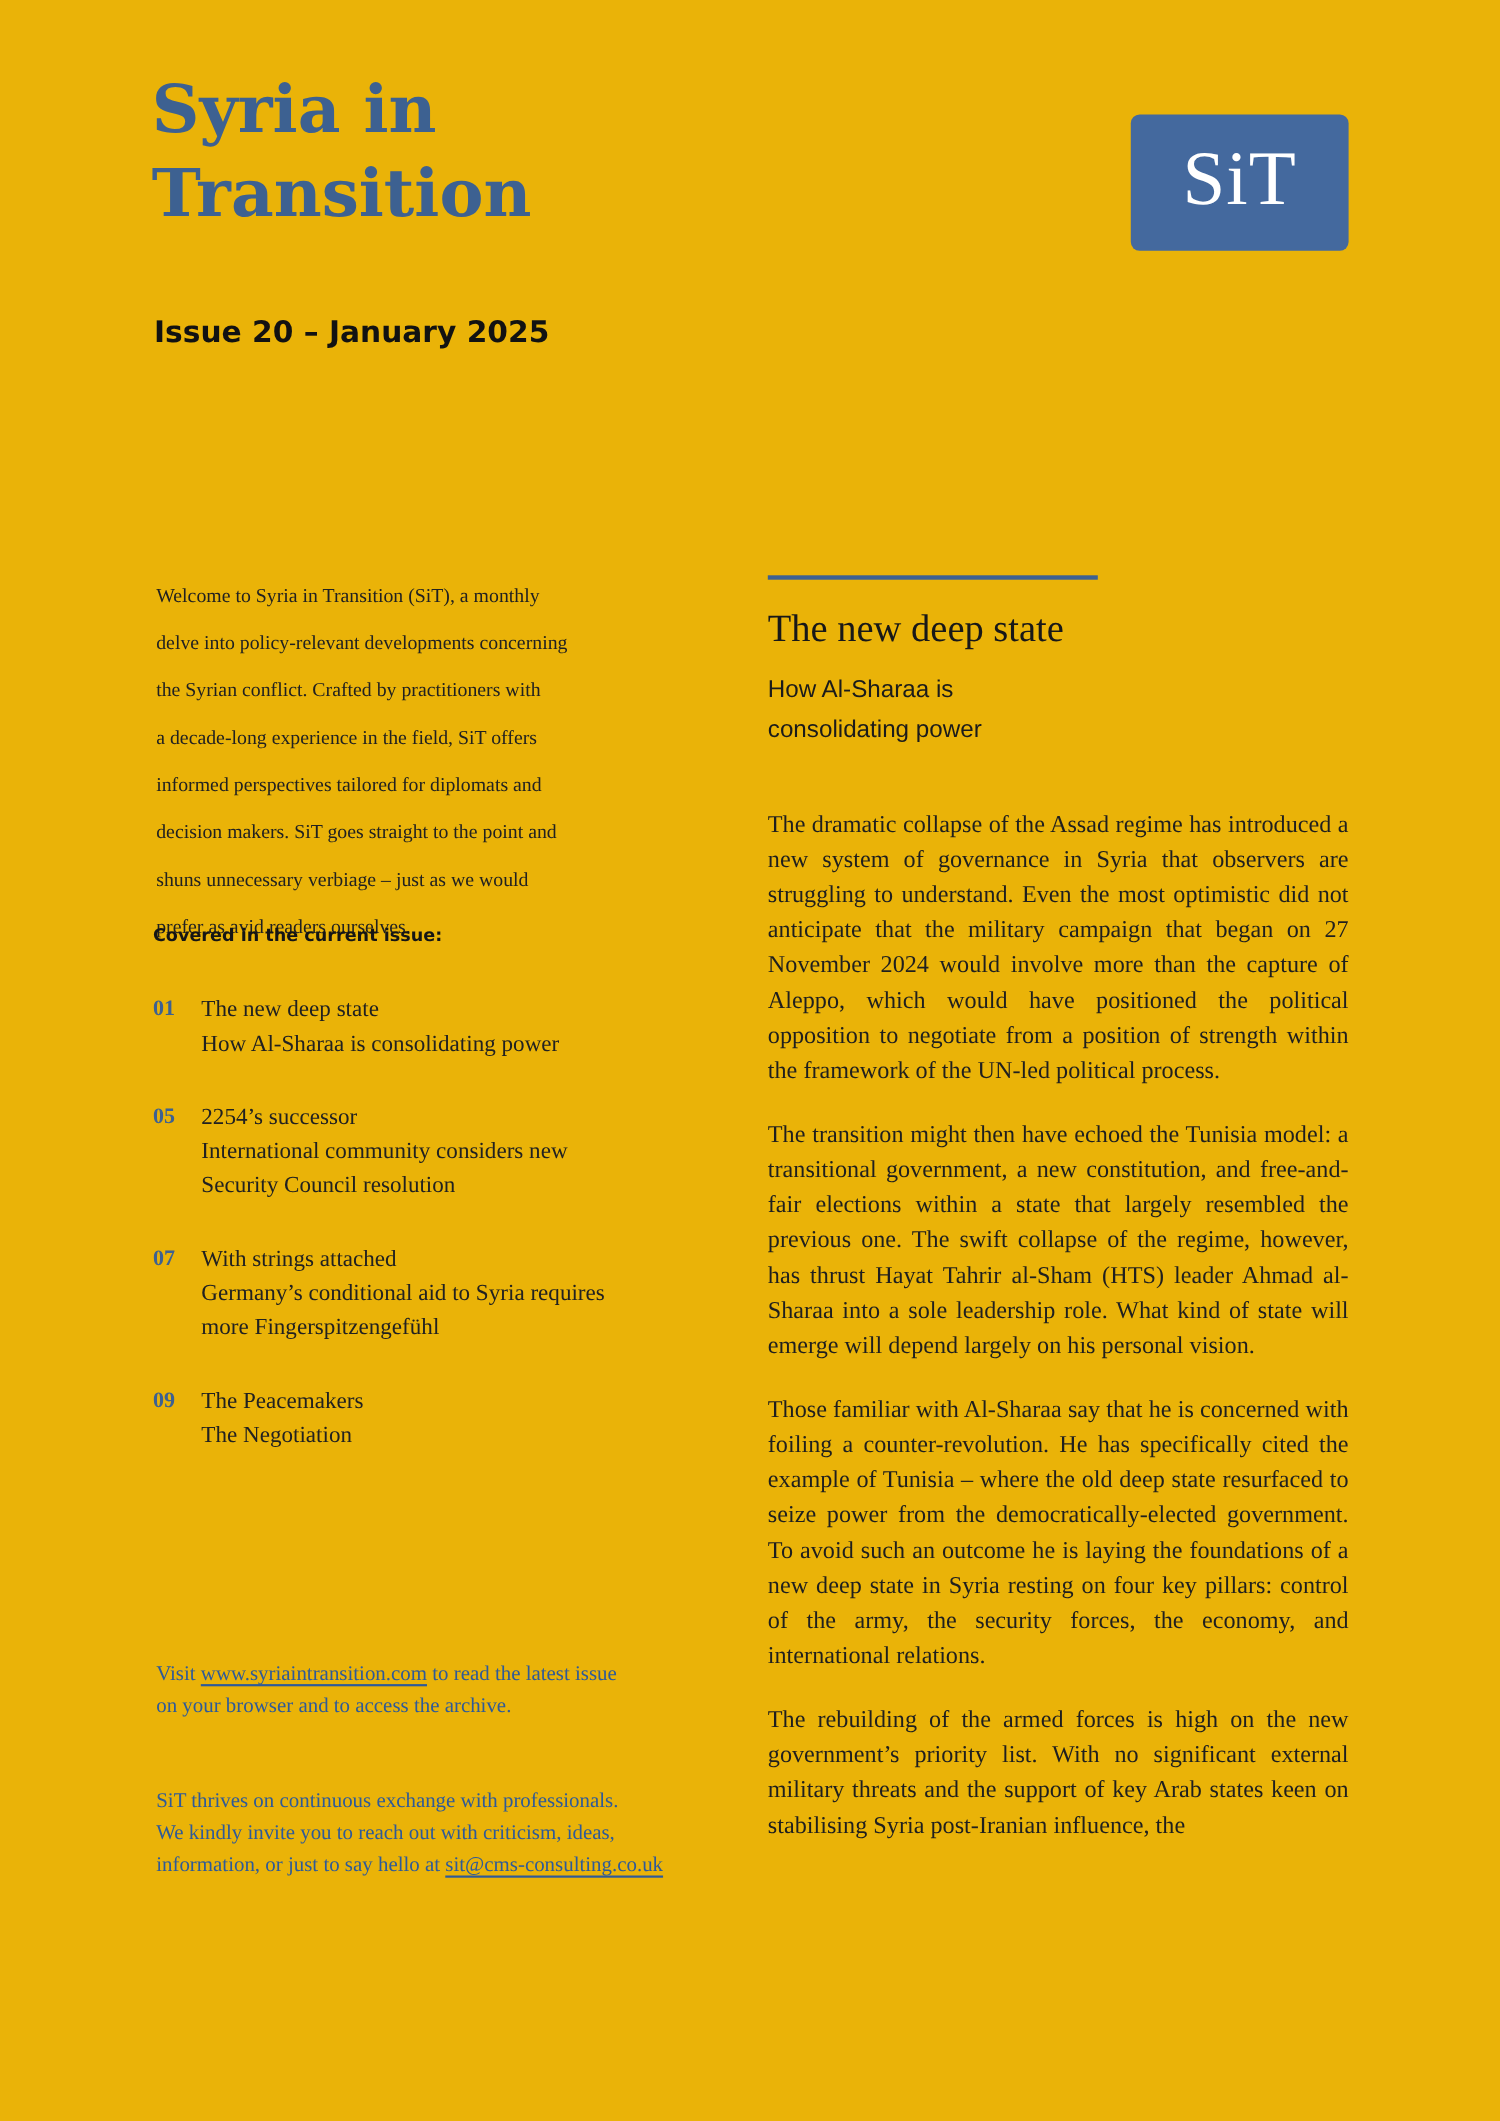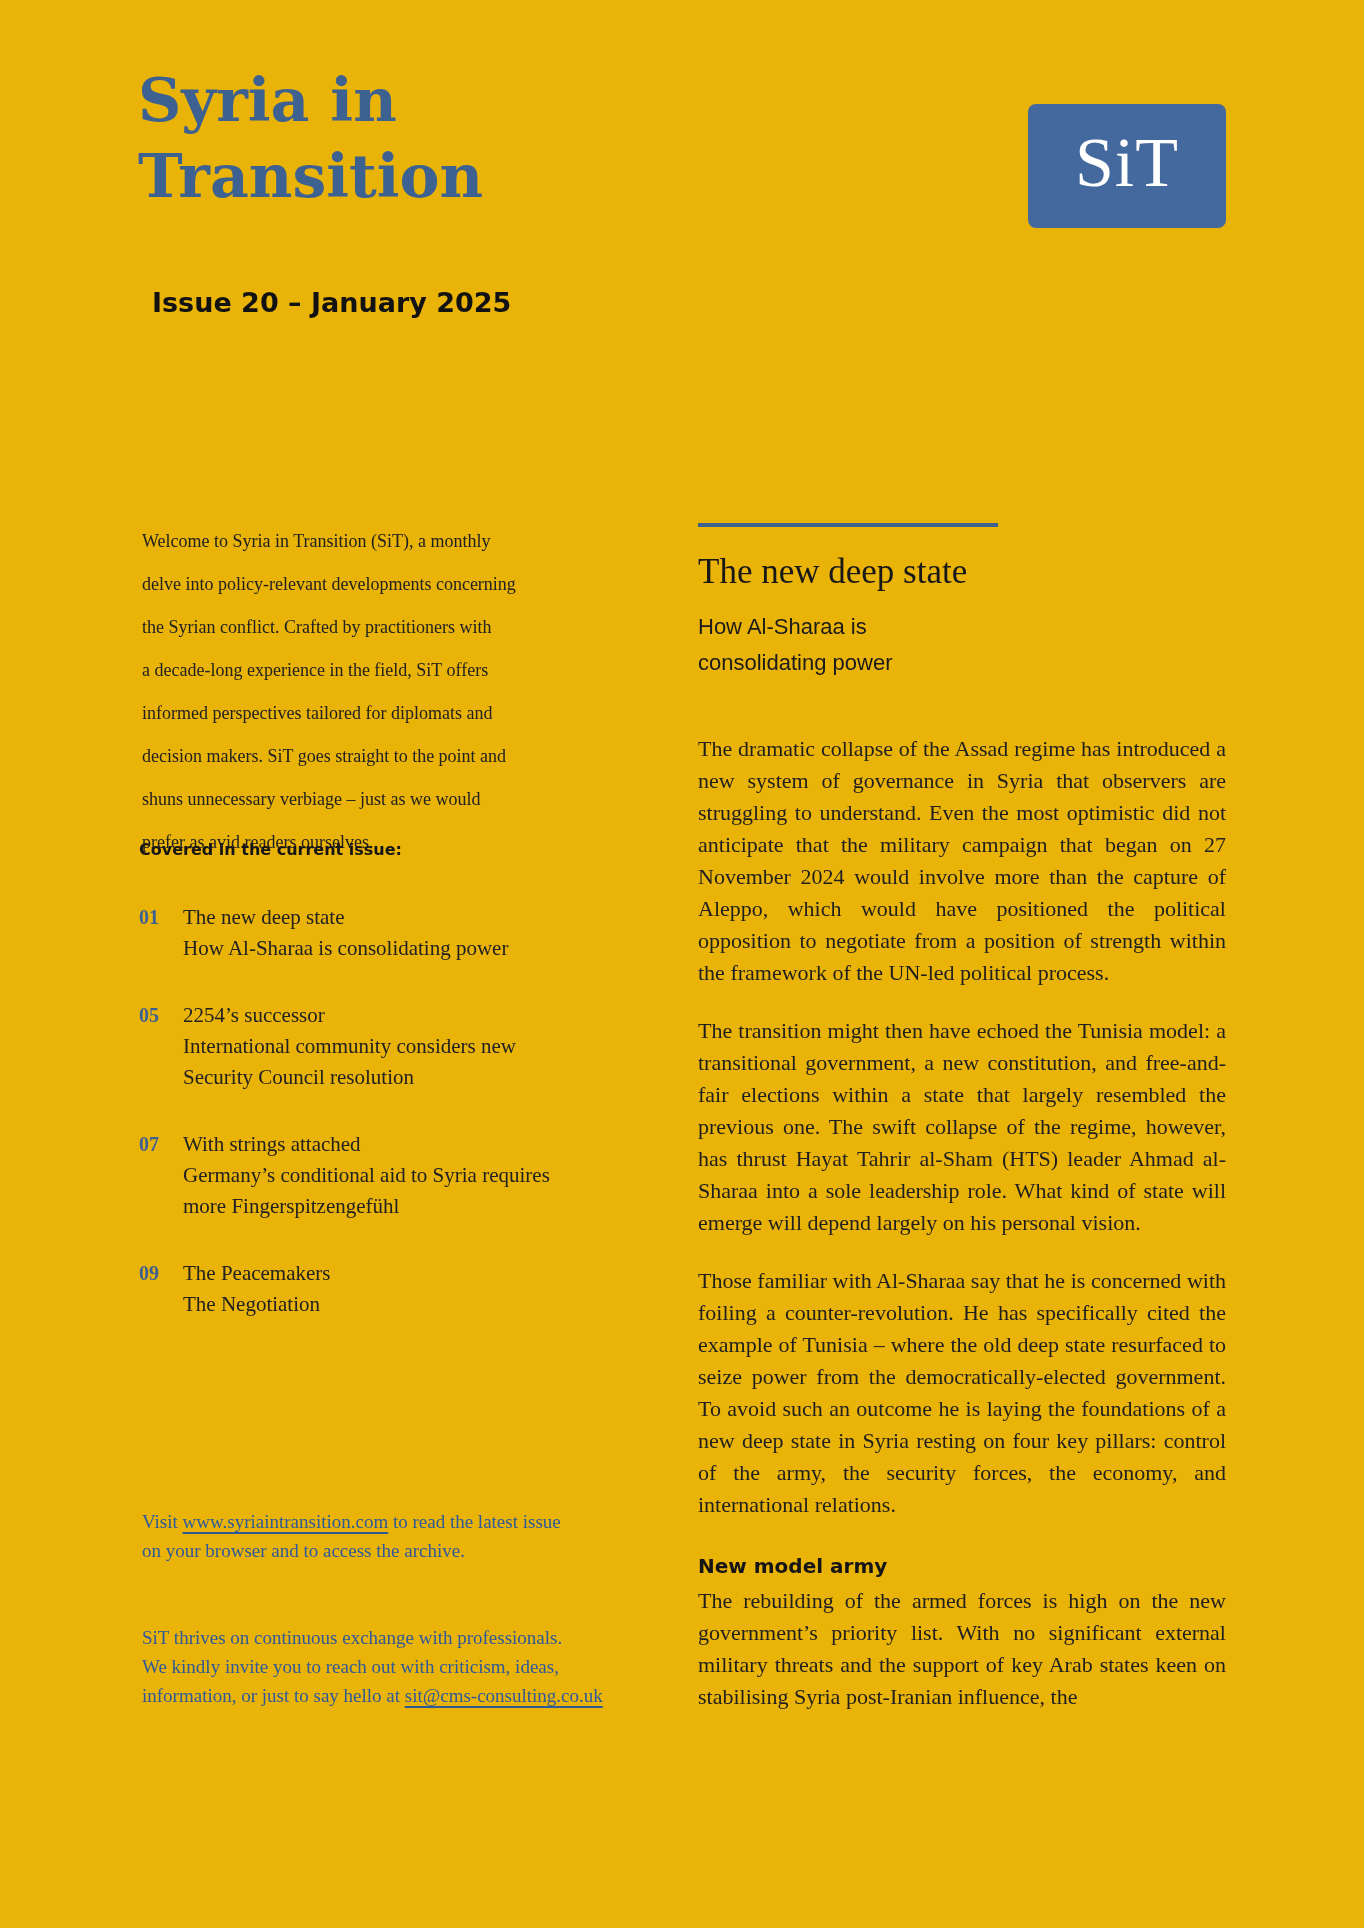--- a/index.html
+++ b/index.html
@@ -33,21 +33,20 @@
     font-size: 70px; line-height: 1;
     color: #ffffff; letter-spacing: 1px;
     padding-bottom: 6px;
   }
   .issue-line {
     position: absolute; left: 140px; top: 286px;
     font-family: "DejaVu Sans", sans-serif;
     font-weight: 600;
     font-size: 27px; line-height: 34px;
     color: #121212;
-    margin-left: 12px;
   }
   
   .intro {
     position: absolute; left: 142px; top: 520px; width: 530px;
     font-size: 18px; line-height: 43px;
     color: #212121;
     white-space: pre-line;
   }
   .toc { position: absolute; left: 139px; top: 838px; width: 530px; }
   .toc-heading {
@@ -186,18 +185,17 @@
 
   <div class="article">
     <div class="article-rule"></div>
     <h2 class="article-title">The new deep state</h2>
     <div class="article-subtitle">How Al-Sharaa is
 consolidating power</div>
     <div class="article-body">
       <p>The dramatic collapse of the Assad regime has introduced a new system of governance in Syria that observers are struggling to understand. Even the most optimistic did not anticipate that the military campaign that began on 27 November 2024 would involve more than the capture of Aleppo, which would have positioned the political opposition to negotiate from a position of strength within the framework of the UN-led political process.</p>
       <p>The transition might then have echoed the Tunisia model: a transitional government, a new constitution, and free-and-fair elections within a state that largely resembled the previous one. The swift collapse of the regime, however, has thrust Hayat Tahrir al-Sham (HTS) leader Ahmad al-Sharaa into a sole leadership role. What kind of state will emerge will depend largely on his personal vision.</p>
       <p>Those familiar with Al-Sharaa say that he is concerned with foiling a counter-revolution. He has specifically cited the example of Tunisia – where the old deep state resurfaced to seize power from the democratically-elected government. To avoid such an outcome he is laying the foundations of a new deep state in Syria resting on four key pillars: control of the army, the security forces, the economy, and international relations.</p>
-      <h4 class="section-heading">New model army</h4>
       <p class="last">The rebuilding of the armed forces is high on the new government’s priority list. With no significant external military threats and the support of key Arab states keen on stabilising Syria post-Iranian influence, the</p>
     </div>
   </div>
 
 </div>
 
 </body></html>

